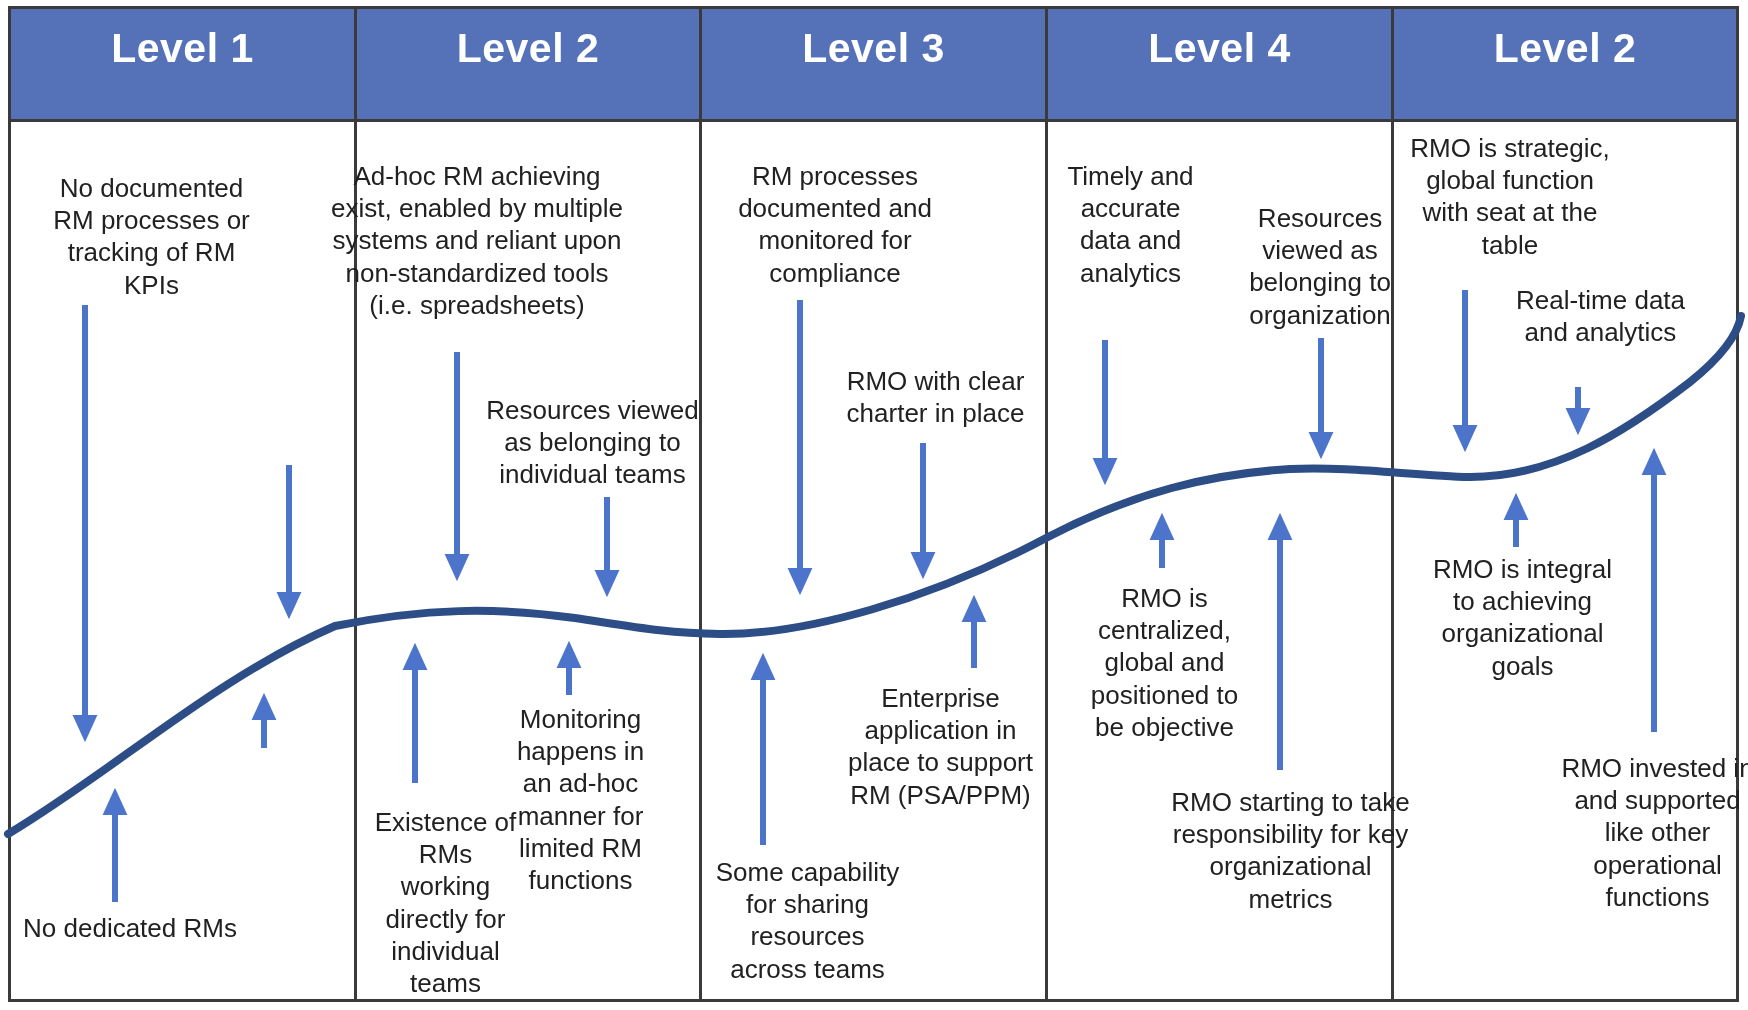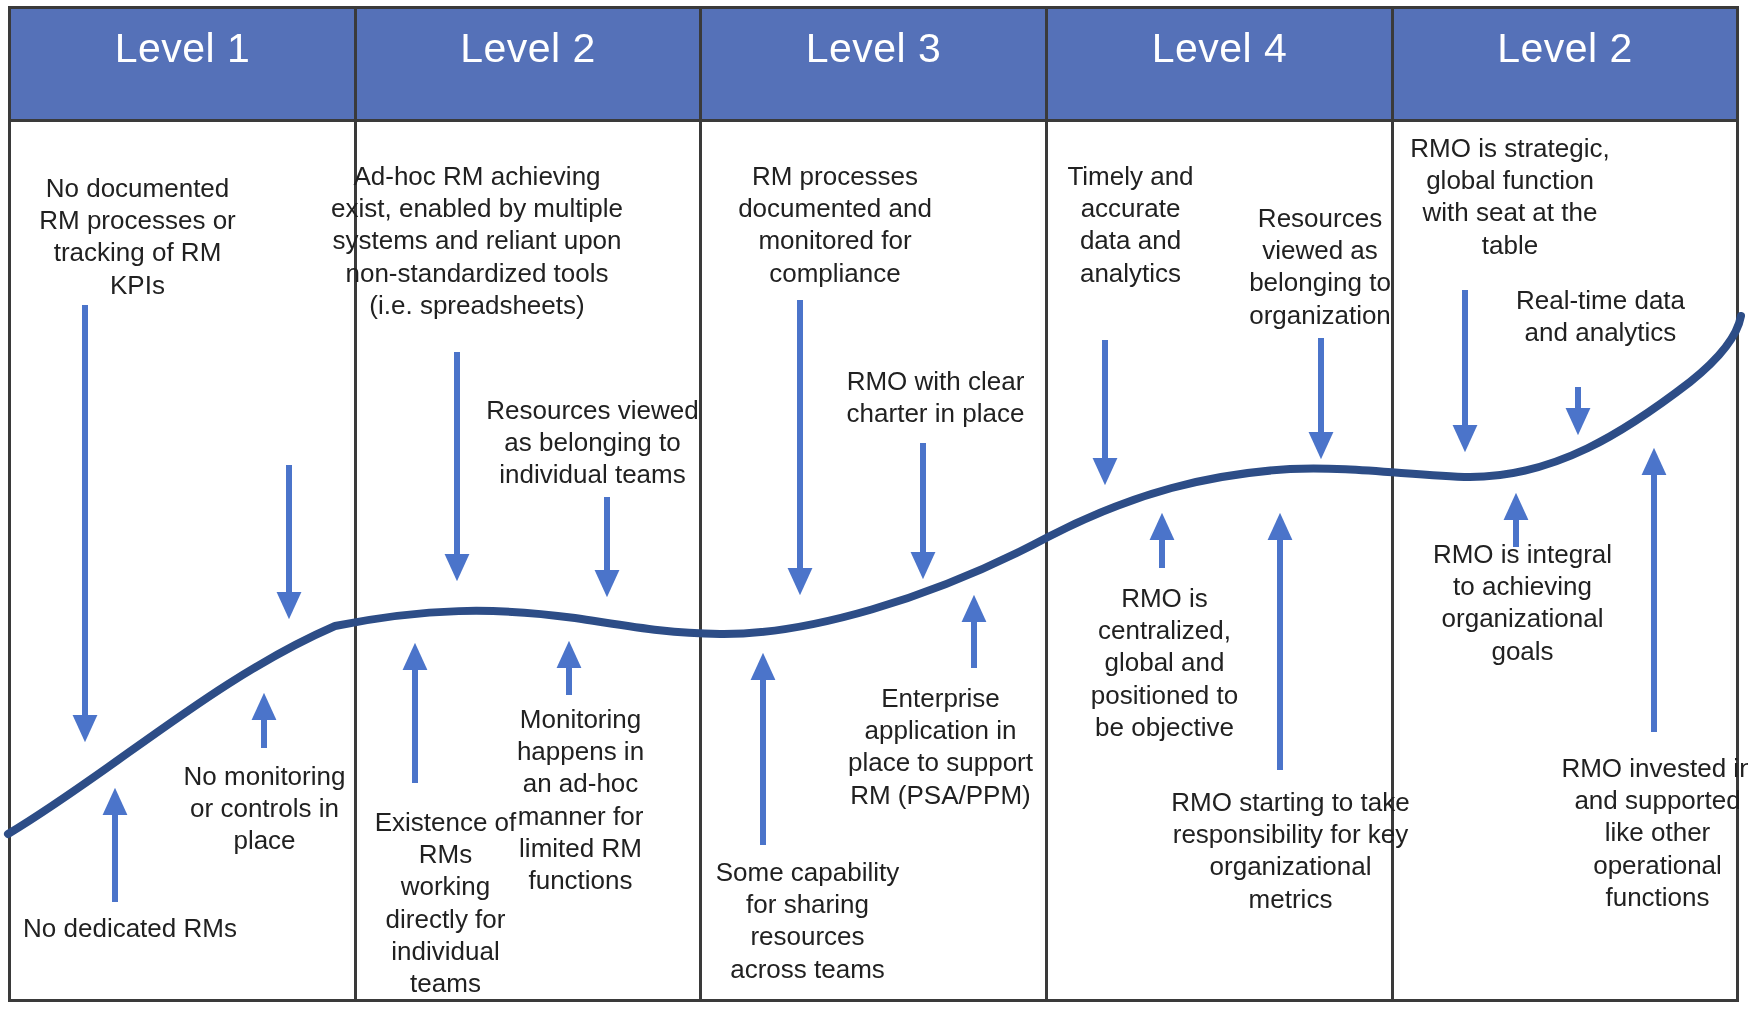--- a/index.html
+++ b/index.html
@@ -11,45 +11,45 @@
     --header-text:#ffffff;
   }
   *{margin:0;padding:0;box-sizing:border-box;}
   body{background:#ffffff;font-family:"Liberation Sans","DejaVu Sans",sans-serif;}
   .canvas{position:relative;width:1748px;height:1010px;background:#ffffff;overflow:hidden;}
   .frame{position:absolute;left:8px;top:6px;width:1731px;height:996px;border:3px solid var(--border);background:transparent;}
   .vline{position:absolute;top:6px;height:996px;width:3px;background:var(--border);}
   .vline.v1{left:354px}.vline.v2{left:699px}.vline.v3{left:1045px}.vline.v4{left:1391px}
   .header-band{position:absolute;left:11px;top:9px;width:1725px;height:113px;background:var(--header-bg);border-bottom:3px solid var(--border);}
   .header-label{position:absolute;top:9px;height:113px;padding-top:16px;text-align:center;
-    font-size:41px;font-weight:normal;color:var(--header-text);letter-spacing:0.5px;}
+    font-size:41px;font-weight:bold;color:var(--header-text);letter-spacing:0.5px;}
   .hl1{left:11px;width:343px}.hl2{left:357px;width:342px}.hl3{left:702px;width:343px}
   .hl4{left:1048px;width:343px}.hl5{left:1394px;width:342px}
   svg.overlay{position:absolute;left:0;top:0;width:1748px;height:1010px;pointer-events:none;}
   .ann{position:absolute;white-space:pre-line;text-align:center;color:var(--text);
     font-size:26px;line-height:1.24;}
-  .t1{left:25px;top:172px;width:225px}
+  .t1{left:39px;top:172px;width:225px}
   .t2{left:152px;top:352px;width:200px}
   .t3{left:162px;top:760px;width:205px}
   .t4{left:10px;top:912px;width:240px}
   .t5{left:312px;top:160px;width:330px}
   .t6{left:475px;top:394px;width:235px}
   .t7{left:358px;top:806px;width:175px}
   .t8{left:498px;top:703px;width:165px}
   .t9{left:710px;top:160px;width:250px}
   .t10{left:818px;top:365px;width:235px}
   .t11{left:690px;top:856px;width:235px}
   .t12{left:828px;top:682px;width:225px}
   .t13{left:1058px;top:160px;width:145px}
   .t14{left:1220px;top:202px;width:200px}
   .t15{left:1062px;top:582px;width:205px}
   .t16{left:1148px;top:786px;width:285px}
   .t17{left:1390px;top:132px;width:240px}
   .t18{left:1488px;top:284px;width:225px}
-  .t19{left:1405px;top:538px;width:235px}
+  .t19{left:1405px;top:553px;width:235px}
   .t20{left:1535px;top:752px;width:245px}
 </style>
 </head>
 <body>
 
 <div class="canvas">
 
   <div class="frame"></div>
   <div class="header-band"></div>
 
@@ -104,23 +104,20 @@
     <line x1="1465" y1="290" x2="1465" y2="445" style="stroke:var(--arrow)" stroke-width="6" marker-end="url(#ah)"></line>
     <line x1="1578" y1="387" x2="1578" y2="428" style="stroke:var(--arrow)" stroke-width="6" marker-end="url(#ah)"></line>
     <line x1="1516" y1="547" x2="1516" y2="500" style="stroke:var(--arrow)" stroke-width="6" marker-end="url(#ah)"></line>
     <line x1="1654" y1="732" x2="1654" y2="455" style="stroke:var(--arrow)" stroke-width="6" marker-end="url(#ah)"></line>
   </svg>
 
   <div class="ann t1">No documented
 RM processes or
 tracking of RM
 KPIs</div>
-  <div class="ann t3">No monitoring
-or controls in
-place</div>
   <div class="ann t4">No dedicated RMs</div>
 
   <div class="ann t5">Ad-hoc RM achieving
 exist, enabled by multiple
 systems and reliant upon
 non-standardized tools
 (i.e. spreadsheets)</div>
   <div class="ann t6">Resources viewed
 as belonging to
 individual teams</div>

